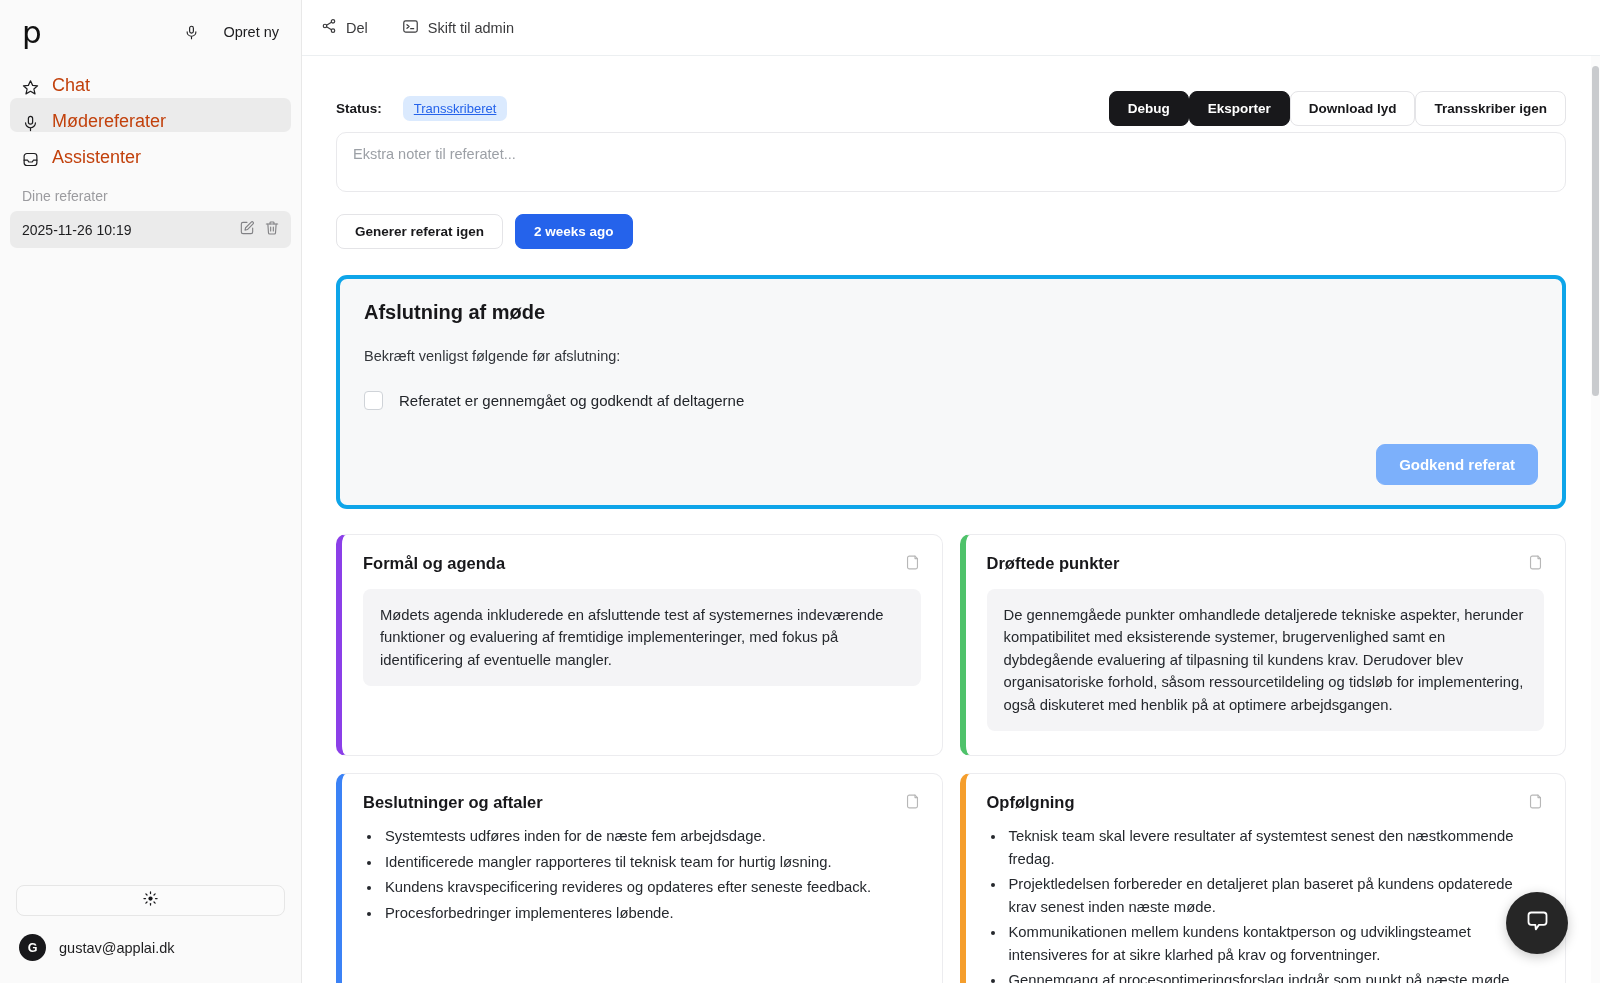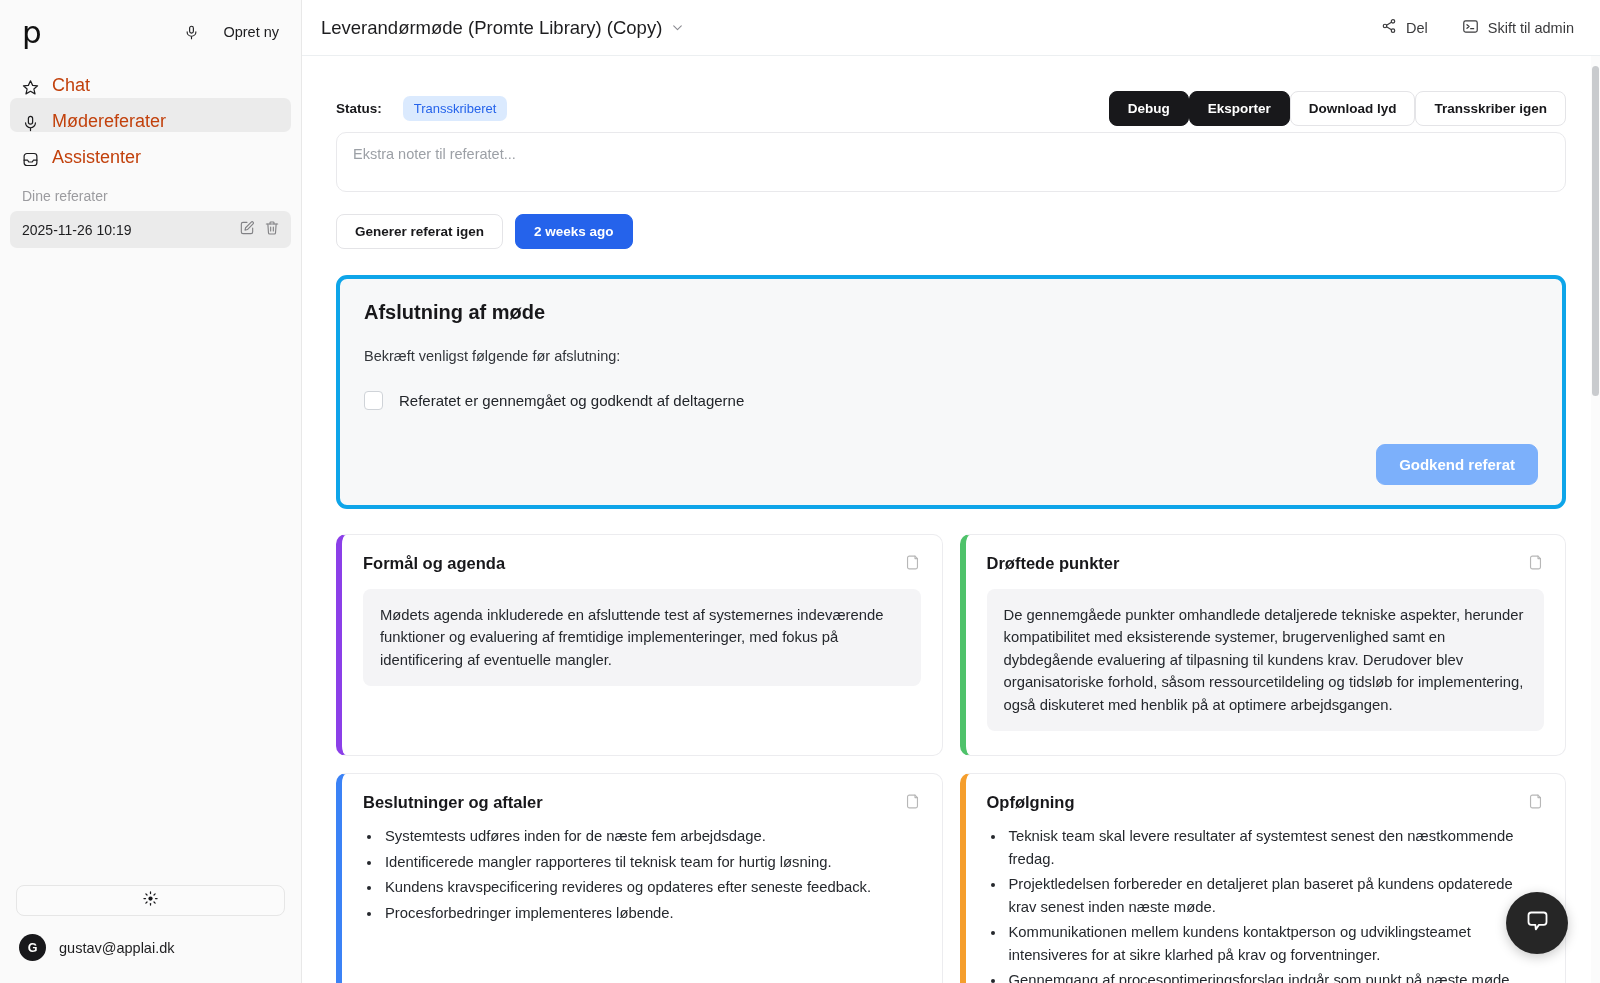--- a/index.html
+++ b/index.html
@@ -110,21 +110,21 @@
     display: flex; align-items: center;
     padding: 30px 0 0 0;
     height: 74px;
     position: relative;
   }
   .status-label { font-size: 13.5px; font-weight: 700; color: #18181b; margin-right: 21px; }
   .badge {
     display: inline-block;
     background: #dbeafe; color: #2563eb;
     font-size: 13px; font-weight: 500;
-    padding: 5px 11px; border-radius: 7px;
+    padding: 5px 11px; border-radius: 7px; text-decoration: underline;
   }
   .status-btns { margin-left: auto; display: flex; align-items: center; }
   .btn {
     font-size: 13.5px; font-weight: 700;
     padding: 0 18px; height: 35px;
     border-radius: 8px; cursor: pointer;
     display: flex; align-items: center; justify-content: center;
     border: 1px solid #e4e4e7; background: #fff; color: #18181b;
     white-space: nowrap;
   }
@@ -316,28 +316,20 @@
       <div class="user-row">
         <div class="avatar">G</div>
         <div class="user-email">gustav@applai.dk</div>
       </div>
     </div>
   </aside>
 
   <section class="main">
 
     <header class="topbar">
-      <div class="doc-title">
-        <span>Leverandørmøde (Promte Library) (Copy)</span>
-        <span>
-          <svg width="13" height="13" viewBox="0 0 24 24" fill="none" stroke="#8a8a90" stroke-width="2" stroke-linecap="round" stroke-linejoin="round">
-            <polyline points="5 9 12 16 19 9"></polyline>
-          </svg>
-        </span>
-      </div>
       <div class="topbar-right">
         <div class="tb-action">
           <span>
             <svg width="16" height="16" viewBox="0 0 24 24" fill="none" stroke="#3a3a3c" stroke-width="1.8" stroke-linecap="round" stroke-linejoin="round">
               <circle cx="18" cy="5" r="2.6"></circle>
                 <circle cx="6" cy="12" r="2.6"></circle>
                 <circle cx="18" cy="19" r="2.6"></circle>
               <line x1="8.3" y1="10.8" x2="15.7" y2="6.3"></line>
                 <line x1="8.3" y1="13.2" x2="15.7" y2="17.7"></line>
             </svg>

